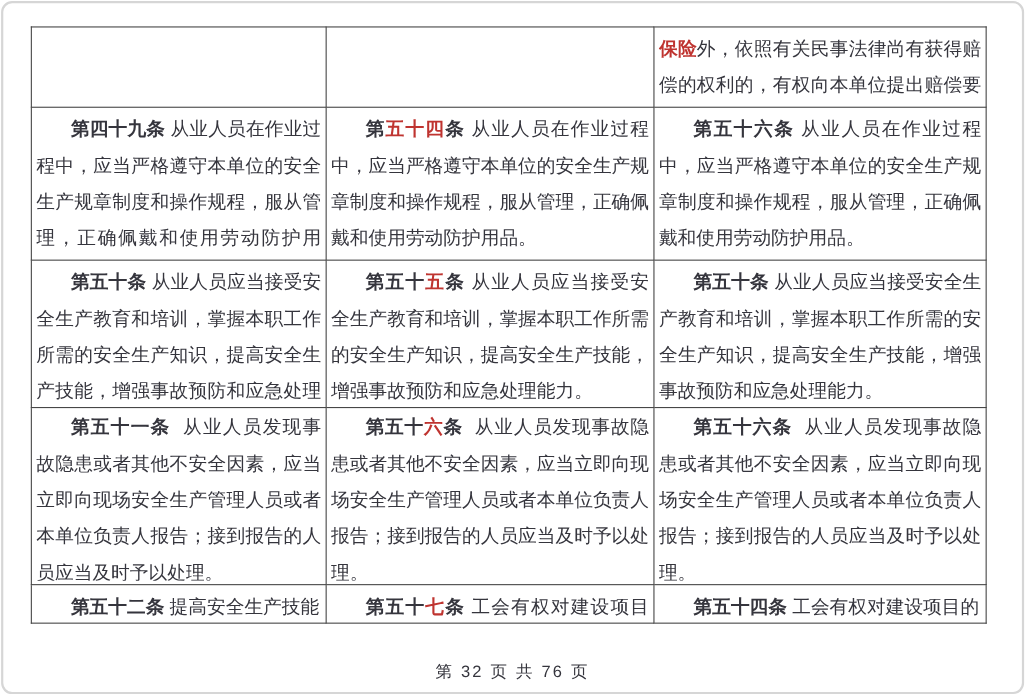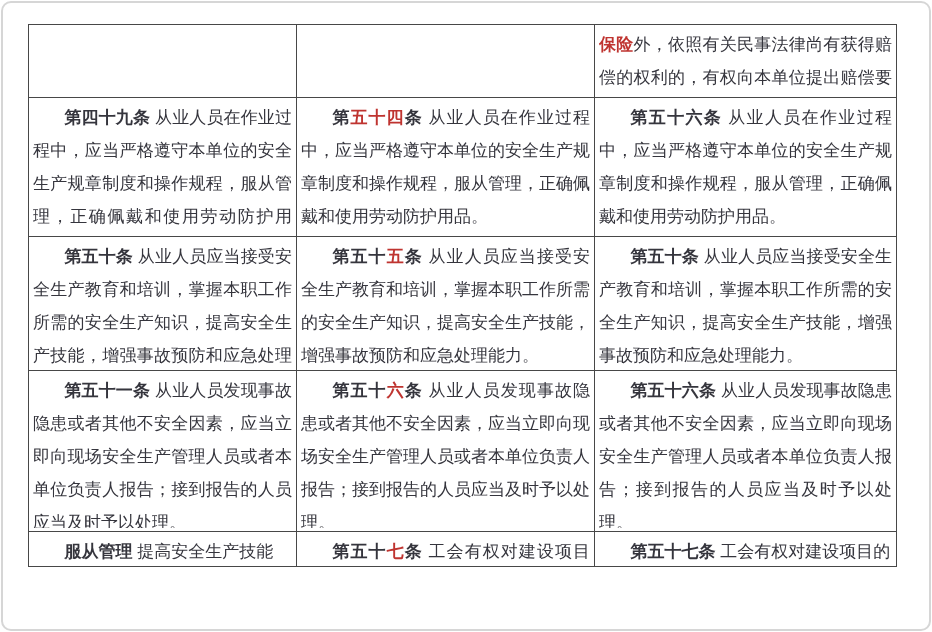--- a/index.html
+++ b/index.html
@@ -34,21 +34,21 @@
     overflow: hidden;
     font-size: 17px;
     line-height: 33px;
     color: var(--text, #35353d);
     text-align: justify;
   }
   .cell-inner.indent { text-indent: 1.85em; }
   .row-0 .cell-inner { height: 66px; }
   .row-1 .cell-inner { height: 132px; }
   .row-2 .cell-inner { height: 127px; }
-  .row-3 .cell-inner { height: 154px; }
+  .row-3 .cell-inner { height: 154px; font-family: Liberation Mono, monospace; }
   .row-4 .cell-inner { height: 28px; }
   .b { font-weight: bold; }
   .r { color: var(--highlight, #bf3430); }
   .footer {
     position: absolute;
     left: 0; right: 0; top: 598px;
     text-align: center;
     font-size: 15px;
     letter-spacing: 2px;
     color: var(--text, #35353d);
@@ -104,24 +104,25 @@
           </td>
           <td>
             <div class="cell-inner indent"><span class="b">第五十</span><span class="b r">六</span><span class="b">条</span><span> 从业人员发现事故隐患或者其他不安全因素，应当立即向现场安全生产管理人员或者本单位负责人报告；接到报告的人员应当及时予以处理。</span></div>
           </td>
           <td>
             <div class="cell-inner indent"><span class="b">第五十六条</span><span> 从业人员发现事故隐患或者其他不安全因素，应当立即向现场安全生产管理人员或者本单位负责人报告；接到报告的人员应当及时予以处理。</span></div>
           </td>
         </tr>
         <tr class="row-4">
           <td>
-            <div class="cell-inner indent"><span class="b">服从管理</span><span> 提高安全生产技能</span></div>
+            <div class="cell-inner indent"><span class="b">第五十二条</span><span> 提高安全生产技能</span></div>
           </td>
           <td>
             <div class="cell-inner indent"><span class="b">第五十</span><span class="b r">七</span><span class="b">条</span><span> 工会有权对建设项目的</span></div>
           </td>
           <td>
-            <div class="cell-inner indent"><span class="b">第五十七条</span><span> 工会有权对建设项目的</span></div>
+            <div class="cell-inner indent"><span class="b">第五十四条</span><span> 工会有权对建设项目的</span></div>
           </td>
         </tr>
       </tbody>
   </table>
+  <div class="footer">第 32 页 共 76 页</div>
 </div>
 
 </body></html>

